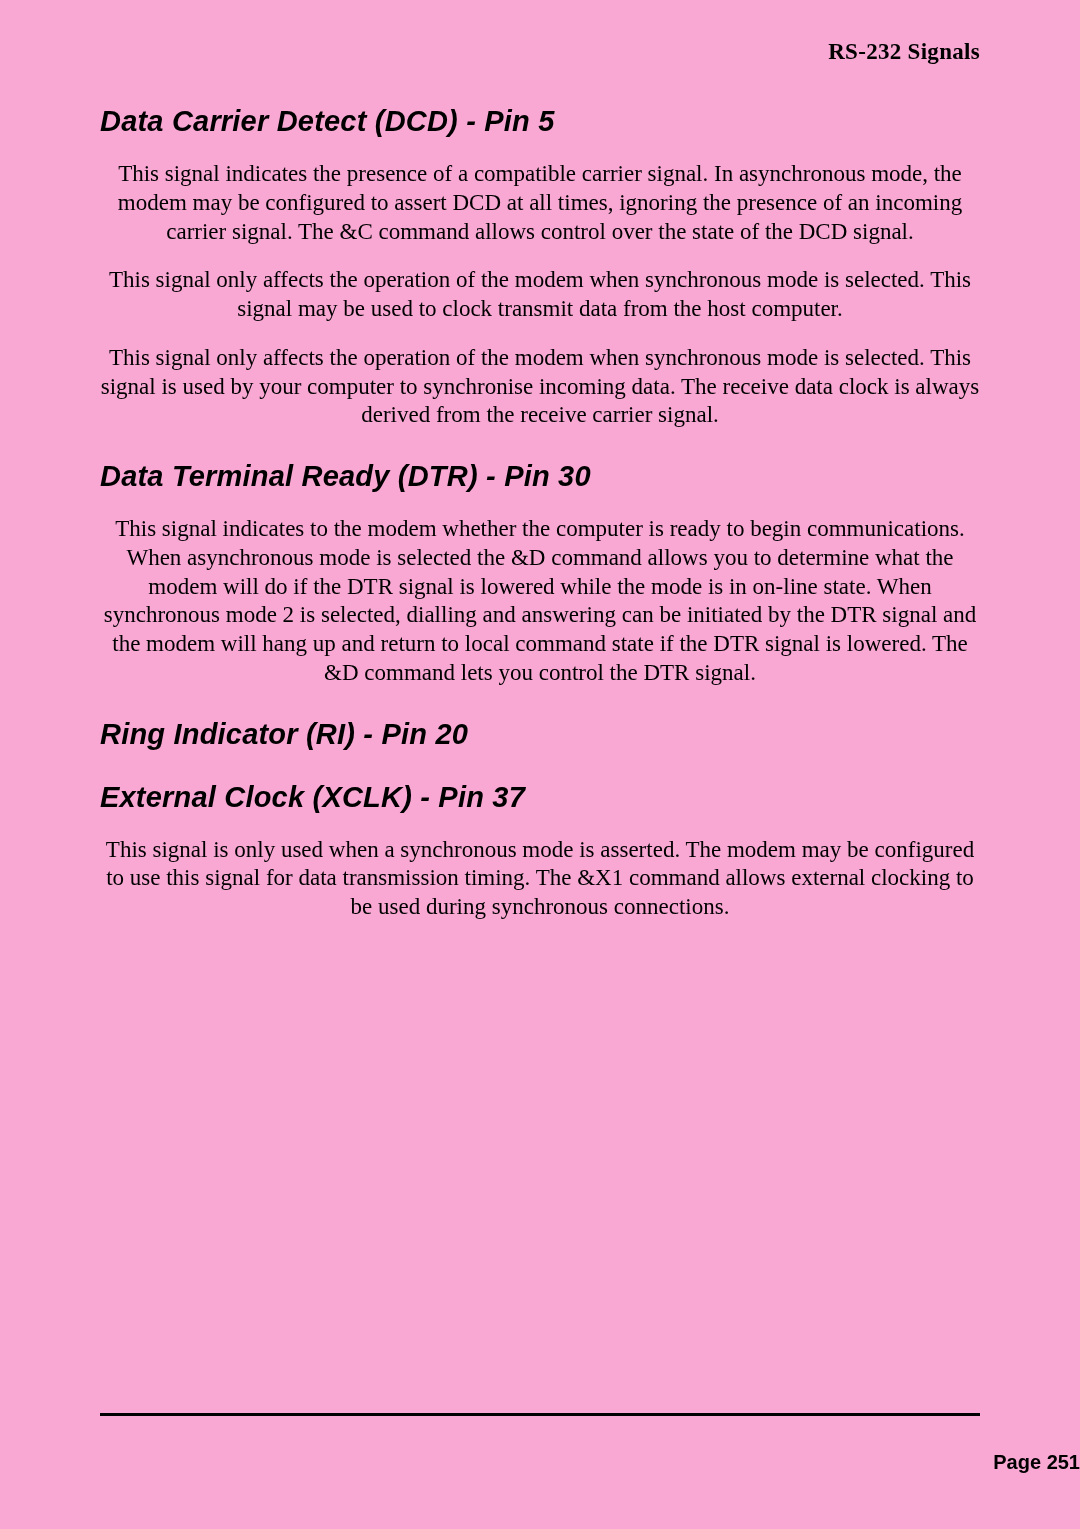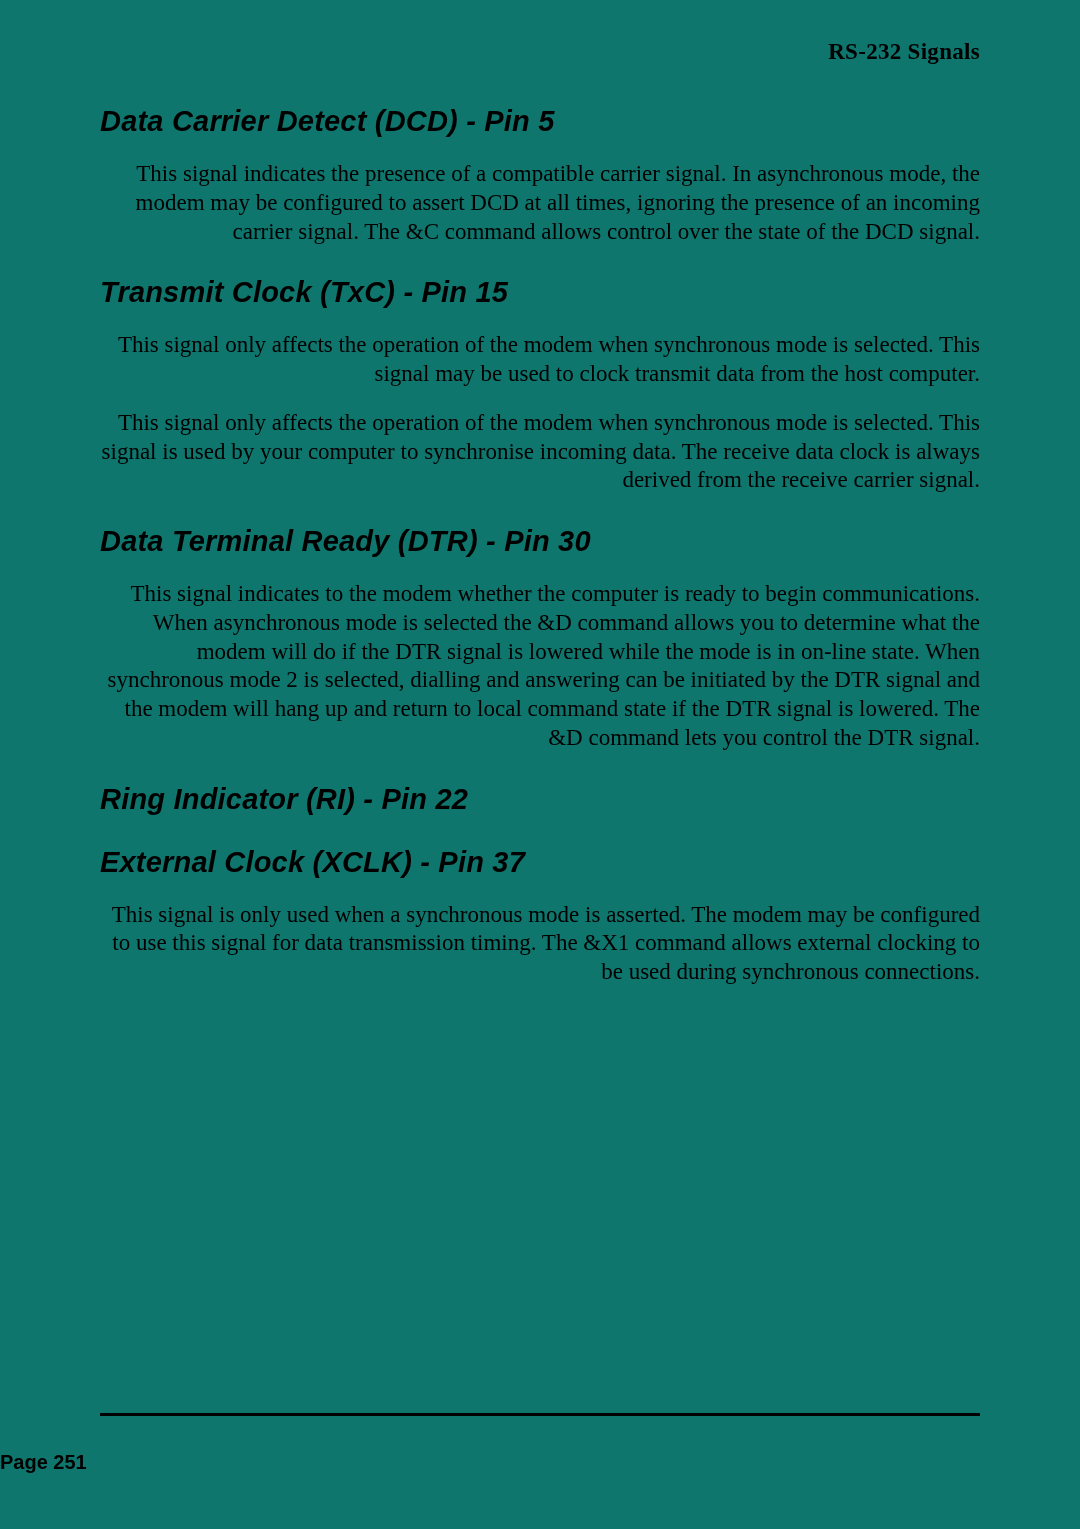--- a/index.html
+++ b/index.html
@@ -8,21 +8,21 @@
     background: #ffffff;
     font-family: "Times New Roman", Times, serif;
     color: #000000;
   }
   .page {
     width: 1080px;
     height: 1529px;
     box-sizing: border-box;
     padding: 35px 100px 40px 100px;
     position: relative;
-    background: #0f766e;
+    background: #f9a8d4;
   }
   .header {
     text-align: right;
     font-weight: bold;
     font-size: 23px;
     letter-spacing: 0.3px;
     margin-bottom: 40px;
     margin-top: 4px;
   }
   .section-heading {
@@ -31,58 +31,57 @@
     font-style: italic;
     font-size: 29px;
     margin-top: 30px;
     margin-bottom: 22px;
     letter-spacing: 0.2px;
   }
   .body-text {
     font-size: 23px;
     line-height: 1.25;
     margin-bottom: 20px;
-    text-align: right;
+    text-align: center;
   }
   .footer-rule {
     position: absolute;
     left: 100px;
     right: 100px;
     bottom: 105px;
     border: 0;
     border-top: 3px solid #000;
   }
   .footer {
     position: absolute;
     left: 0;
     right: 0;
     bottom: 55px;
-    text-align: left;
+    text-align: right;
     font-family: Arial, "Helvetica Neue", Helvetica, sans-serif;
     font-weight: bold;
     font-size: 20px;
   }
 </style>
 </head>
 <body>
 
 <div class="page">
   <div class="header">RS-232 Signals</div>
 
   <div class="section-heading">Data Carrier Detect (DCD) - Pin 5</div>
   <div class="body-text">This signal indicates the presence of a compatible carrier signal. In asynchronous mode, the modem may be configured to assert DCD at all times, ignoring the presence of an incoming carrier signal. The &amp;C command allows control over the state of the DCD signal.</div>
 
-  <div class="section-heading">Transmit Clock (TxC) - Pin 15</div>
   <div class="body-text">This signal only affects the operation of the modem when synchronous mode is selected. This signal may be used to clock transmit data from the host computer.</div>
 
   <div class="body-text">This signal only affects the operation of the modem when synchronous mode is selected. This signal is used by your computer to synchronise incoming data. The receive data clock is always derived from the receive carrier signal.</div>
 
   <div class="section-heading">Data Terminal Ready (DTR) - Pin 30</div>
   <div class="body-text">This signal indicates to the modem whether the computer is ready to begin communications. When asynchronous mode is selected the &amp;D command allows you to determine what the modem will do if the DTR signal is lowered while the mode is in on-line state. When synchronous mode 2 is selected, dialling and answering can be initiated by the DTR signal and the modem will hang up and return to local command state if the DTR signal is lowered. The &amp;D command lets you control the DTR signal.</div>
 
-  <div class="section-heading">Ring Indicator (RI) - Pin 22</div>
+  <div class="section-heading">Ring Indicator (RI) - Pin 20</div>
 
   <div class="section-heading">External Clock (XCLK) - Pin 37</div>
   <div class="body-text">This signal is only used when a synchronous mode is asserted. The modem may be configured to use this signal for data transmission timing. The &amp;X1 command allows external clocking to be used during synchronous connections.</div>
 
   <hr class="footer-rule">
   <div class="footer">Page 251</div>
 </div>
 
 </body></html>

